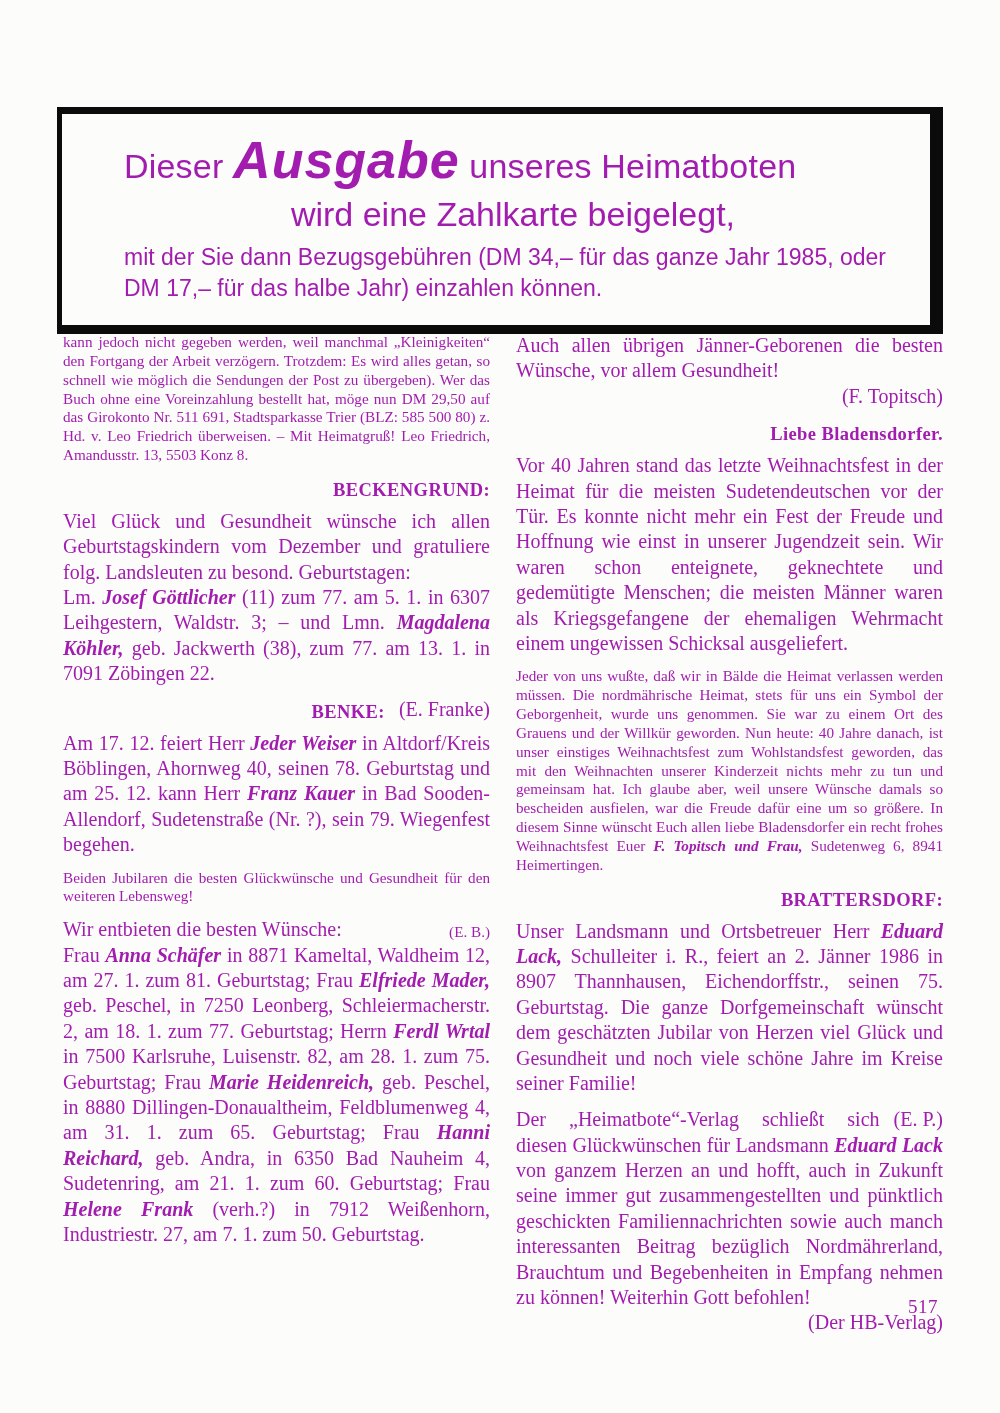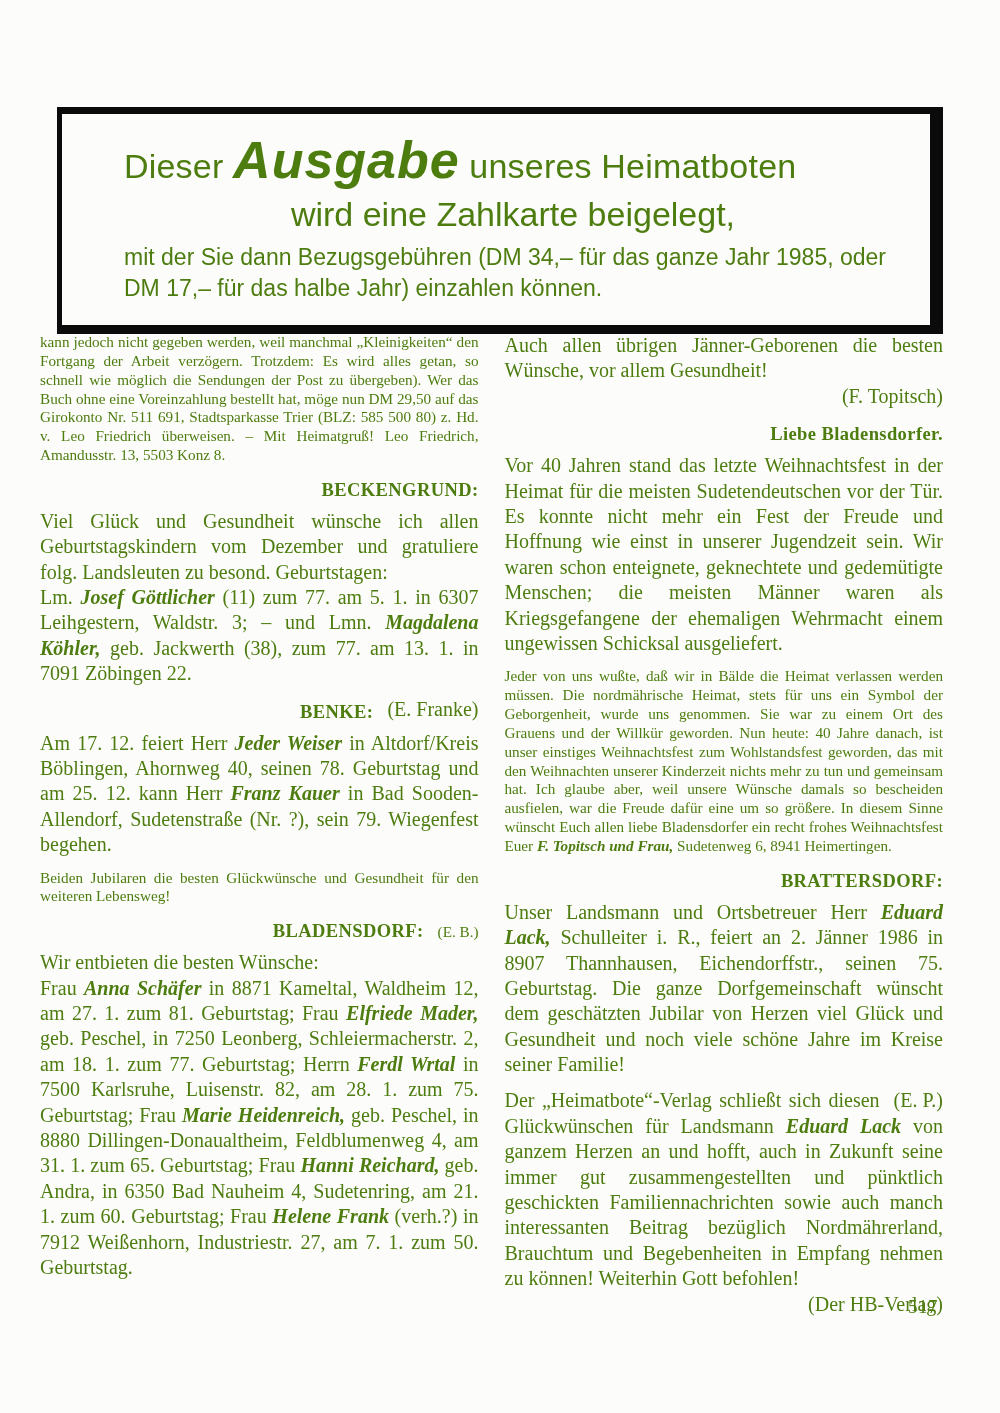--- a/index.html
+++ b/index.html
@@ -5,21 +5,21 @@
   html,body{margin:0;padding:0;}
   body{
     width:1000px;height:1413px;
     background:#e9e9e7;
     font-family:"Liberation Serif", serif;
   }
   .page{
     position:relative;
     width:1000px;height:1413px;
     background:#fcfcfa;
-    color:#4d7c0f;
+    color:#a21caf;
     overflow:hidden;
   }
   
   .notice{
     position:absolute;
     left:57px;top:107px;
     width:886px;
     box-sizing:border-box;
     border-style:solid;
     border-color:#0b0b0b;
@@ -48,21 +48,21 @@
   }
   .notice-detail{
     font-size:23px;
     line-height:1.32;
     margin-top:8px;
     max-width:780px;
   }
   
   .columns{
     position:absolute;
-    left:40px;right:57px;top:333px;
+    left:63px;right:57px;top:333px;
     display:flex;
     gap:26px;
   }
   .col{flex:1;min-width:0;}
   .para{
     margin:0 0 11px 0;
     font-size:20px;
     line-height:1.27;
     text-align:justify;
   }
@@ -100,21 +100,20 @@
   </div>
 
   <div class="columns">
     <div class="col" id="col-left">
         <p class="para small"><span>kann jedoch nicht gegeben werden, weil manchmal „Kleinigkeiten“ den Fortgang der Arbeit verzögern. Trotzdem: Es wird alles getan, so schnell wie möglich die Sendungen der Post zu übergeben). Wer das Buch ohne eine Voreinzahlung bestellt hat, möge nun DM 29,50 auf das Girokonto Nr. 511 691, Stadtsparkasse Trier (BLZ: 585 500 80) z. Hd. v. Leo Friedrich überweisen. – Mit Heimatgruß! Leo Friedrich, Amandusstr. 13, 5503 Konz 8.</span></p>
         <h3 class="sec-heading">BECKENGRUND:</h3>
         <p class="para"><span>Viel Glück und Gesundheit wünsche ich allen Geburtstagskindern vom Dezember und gratuliere folg. Landsleuten zu besond. Geburtstagen:</span><br><span>Lm. </span><span class="bold">Josef Göttlicher</span><span> (11) zum 77. am 5. 1. in 6307 Leihgestern, Waldstr. 3; – und Lmn. </span><span class="bold">Magdalena Köhler,</span><span> geb. Jackwerth (38), zum 77. am 13. 1. in 7091 Zöbingen 22.</span><span class="sig">(E. Franke)</span></p>
         <h3 class="sec-heading">BENKE:</h3>
         <p class="para"><span>Am 17. 12. feiert Herr </span><span class="bold">Jeder Weiser</span><span> in Altdorf/Kreis Böblingen, Ahornweg 40, seinen 78. Geburtstag und am 25. 12. kann Herr </span><span class="bold">Franz Kauer</span><span> in Bad Sooden-Allendorf, Sudetenstraße (Nr. ?), sein 79. Wiegenfest begehen.</span></p>
         <p class="para small"><span>Beiden Jubilaren die besten Glückwünsche und Gesundheit für den weiteren Lebensweg!</span><span class="sig">(E. B.)</span></p>
-        <h3 class="sec-heading">BLADENSDORF:</h3>
         <p class="para"><span>Wir entbieten die besten Wünsche:</span><br><span>Frau </span><span class="bold">Anna Schäfer</span><span> in 8871 Kameltal, Waldheim 12, am 27. 1. zum 81. Geburtstag; Frau </span><span class="bold">Elfriede Mader,</span><span> geb. Peschel, in 7250 Leonberg, Schleiermacherstr. 2, am 18. 1. zum 77. Geburtstag; Herrn </span><span class="bold">Ferdl Wrtal</span><span> in 7500 Karlsruhe, Luisenstr. 82, am 28. 1. zum 75. Geburtstag; Frau </span><span class="bold">Marie Heidenreich,</span><span> geb. Peschel, in 8880 Dillingen-Donaualtheim, Feldblumenweg 4, am 31. 1. zum 65. Geburtstag; Frau </span><span class="bold">Hanni Reichard,</span><span> geb. Andra, in 6350 Bad Nauheim 4, Sudetenring, am 21. 1. zum 60. Geburtstag; Frau </span><span class="bold">Helene Frank</span><span> (verh.?) in 7912 Weißenhorn, Industriestr. 27, am 7. 1. zum 50. Geburtstag.</span></p>
       </div>
     <div class="col" id="col-right">
         <p class="para"><span>Auch allen übrigen Jänner-Geborenen die besten Wünsche, vor allem Gesundheit!</span><span class="sig-line">(F. Topitsch)</span></p>
         <h3 class="sec-heading">Liebe Bladensdorfer.</h3>
         <p class="para"><span>Vor 40 Jahren stand das letzte Weihnachtsfest in der Heimat für die meisten Sudetendeutschen vor der Tür. Es konnte nicht mehr ein Fest der Freude und Hoffnung wie einst in unserer Jugendzeit sein. Wir waren schon enteignete, geknechtete und gedemütigte Menschen; die meisten Männer waren als Kriegsgefangene der ehemaligen Wehrmacht einem ungewissen Schicksal ausgeliefert.</span></p>
         <p class="para small"><span>Jeder von uns wußte, daß wir in Bälde die Heimat verlassen werden müssen. Die nordmährische Heimat, stets für uns ein Symbol der Geborgenheit, wurde uns genommen. Sie war zu einem Ort des Grauens und der Willkür geworden. Nun heute: 40 Jahre danach, ist unser einstiges Weihnachtsfest zum Wohlstandsfest geworden, das mit den Weihnachten unserer Kinderzeit nichts mehr zu tun und gemeinsam hat. Ich glaube aber, weil unsere Wünsche damals so bescheiden ausfielen, war die Freude dafür eine um so größere. In diesem Sinne wünscht Euch allen liebe Bladensdorfer ein recht frohes Weihnachtsfest Euer </span><span class="bold">F. Topitsch und Frau,</span><span> Sudetenweg 6, 8941 Heimertingen.</span></p>
         <h3 class="sec-heading">BRATTERSDORF:</h3>
         <p class="para"><span>Unser Landsmann und Ortsbetreuer Herr </span><span class="bold">Eduard Lack,</span><span> Schulleiter i. R., feiert an 2. Jänner 1986 in 8907 Thannhausen, Eichendorffstr., seinen 75. Geburtstag. Die ganze Dorfgemeinschaft wünscht dem geschätzten Jubilar von Herzen viel Glück und Gesundheit und noch viele schöne Jahre im Kreise seiner Familie!</span><span class="sig">(E. P.)</span></p>
         <p class="para"><span>Der „Heimatbote“-Verlag schließt sich diesen Glückwünschen für Landsmann </span><span class="bold">Eduard Lack</span><span> von ganzem Herzen an und hofft, auch in Zukunft seine immer gut zusammengestellten und pünktlich geschickten Familiennachrichten sowie auch manch interessanten Beitrag bezüglich Nordmährerland, Brauchtum und Begebenheiten in Empfang nehmen zu können! Weiterhin Gott befohlen!</span><span class="sig-line">(Der HB-Verlag)</span></p>

